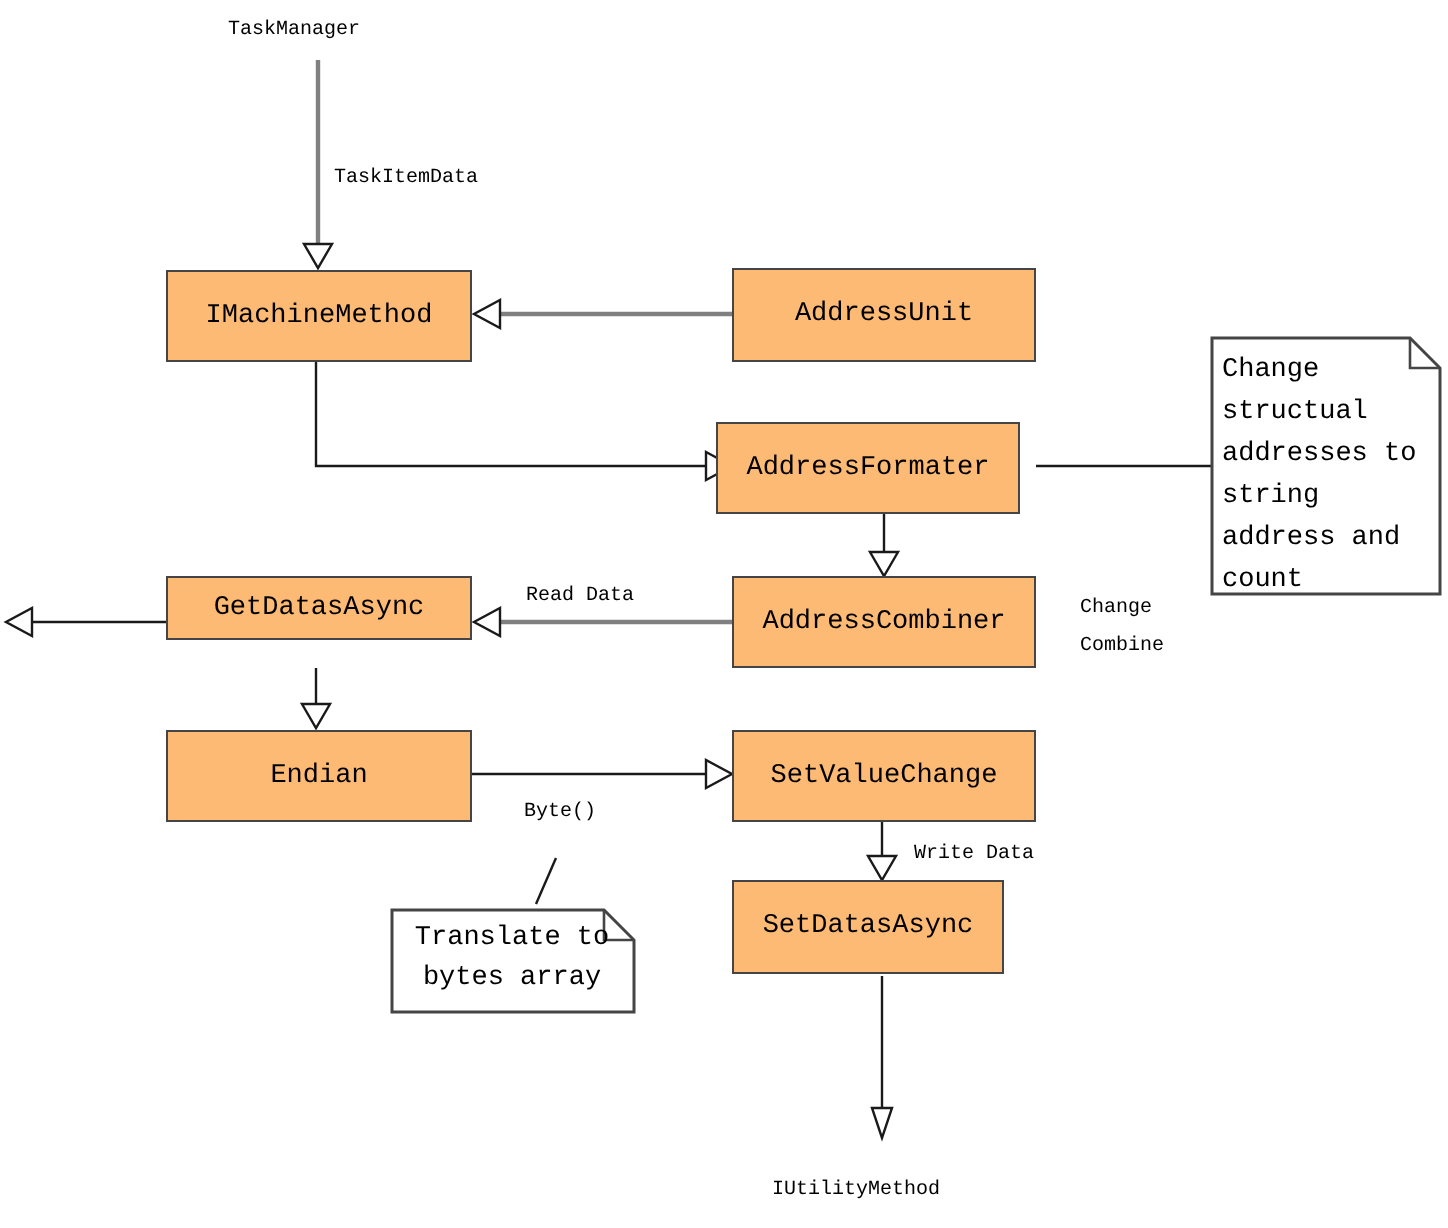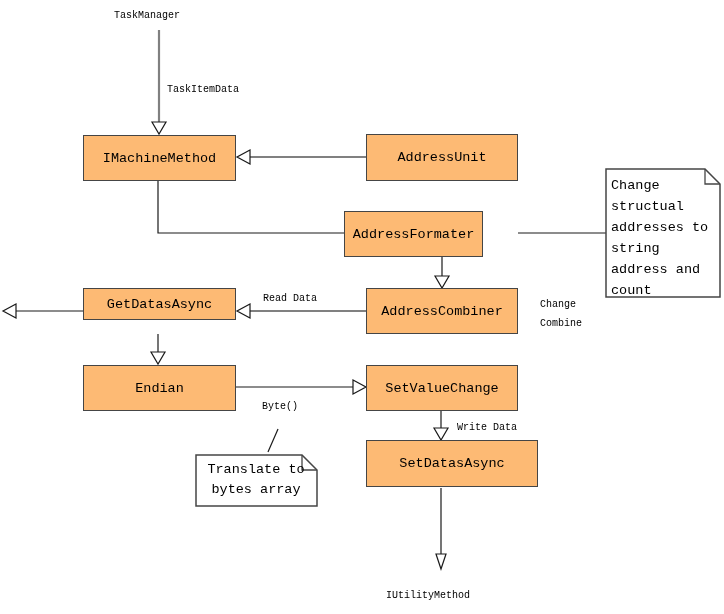--- a/index.html
+++ b/index.html
@@ -97,26 +97,26 @@
 
     <path d="M196,455 H302 L317,470 V506 H196 Z" fill="#ffffff" stroke="#454545" stroke-width="1.5"></path>
     <path d="M302,455 V470 H317" fill="none" stroke="#454545" stroke-width="1.3"></path>
   </svg>
 
   <div class="flabel" style="left:114px; top:6px;">TaskManager</div>
   <div class="flabel" style="left:386px; top:586px;">IUtilityMethod</div>
 
   <div class="node" style="left:83px; top:135px; width:153px; height:46px;">IMachineMethod</div>
   <div class="node" style="left:366px; top:134px; width:152px; height:47px;">AddressUnit</div>
-  <div class="node" style="left:344px; top:211px; width:139px; height:46px;">AddressFormater</div>
+  <div class="node" style="left:358px; top:211px; width:152px; height:46px;">AddressFormater</div>
   <div class="node" style="left:366px; top:288px; width:152px; height:46px;">AddressCombiner</div>
   <div class="node" style="left:83px; top:288px; width:153px; height:32px;">GetDatasAsync</div>
   <div class="node" style="left:83px; top:365px; width:153px; height:46px;">Endian</div>
   <div class="node" style="left:366px; top:365px; width:152px; height:46px;">SetValueChange</div>
-  <div class="node" style="left:366px; top:440px; width:172px; height:47px;">SetDatasAsync</div>
+  <div class="node" style="left:366px; top:440px; width:136px; height:47px;">SetDatasAsync</div>
 
   <div class="flabel" style="left:167px; top:80px;">TaskItemData</div>
 
 
   <div class="flabel" style="left:263px; top:289px;">Read Data</div>
 
   <div class="flabel" style="left:540px; top:295px;">
     <span>Change</span>
     <span>Combine</span>
   </div>

